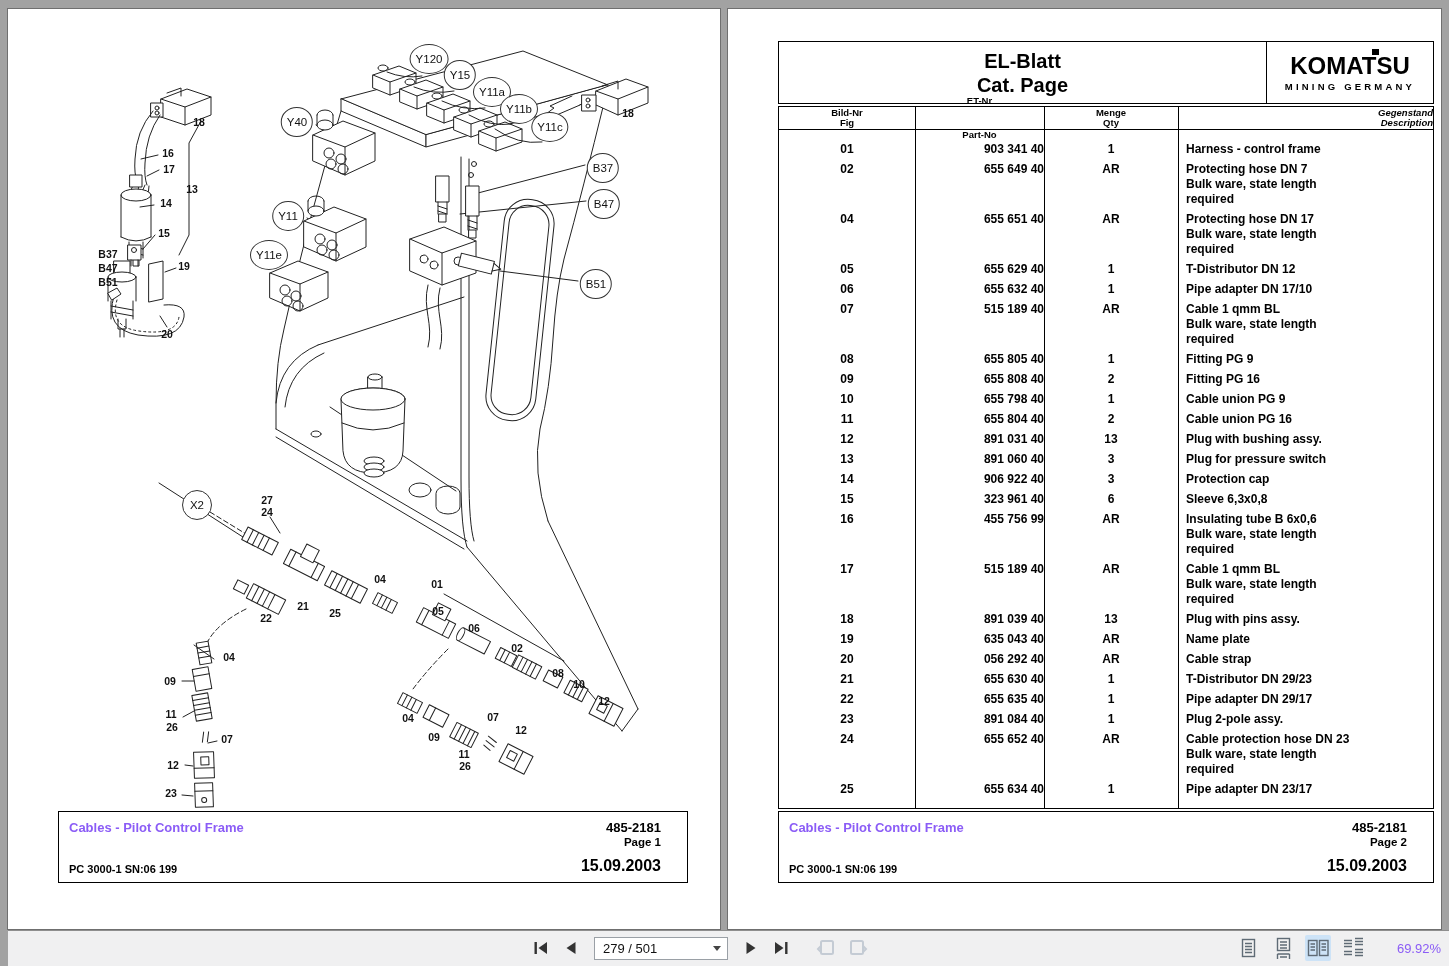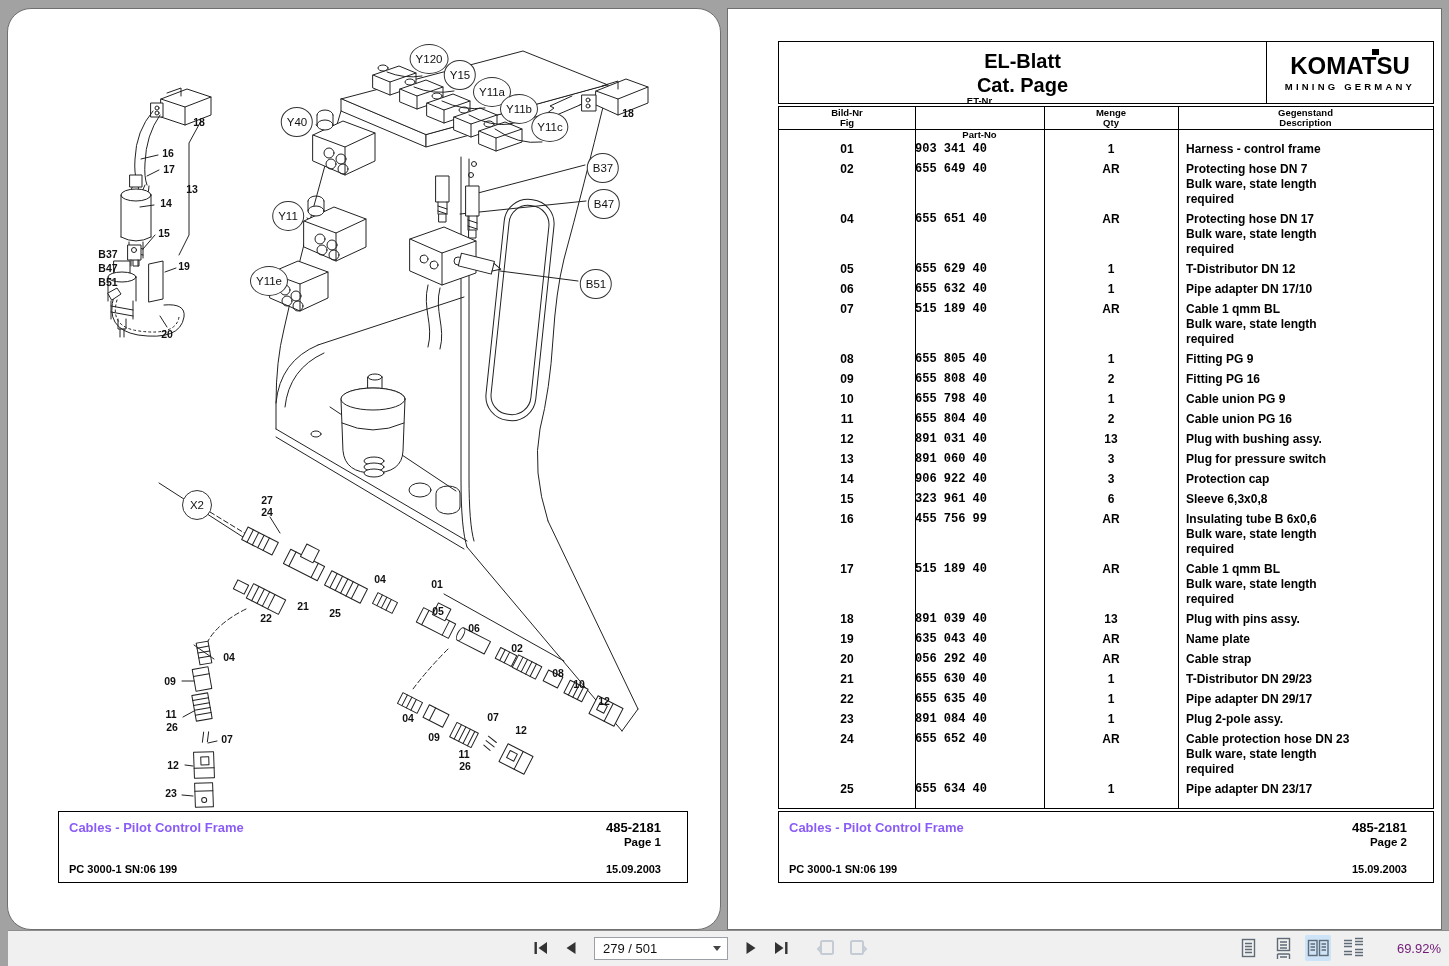--- a/index.html
+++ b/index.html
@@ -1,87 +1,87 @@
 <!DOCTYPE html>
 <html><head>
 <meta charset="utf-8">
 <style>
   html,body{margin:0;padding:0;}
   body{width:1449px;height:966px;overflow:hidden;background:#a2a2a2;
        font-family:"Liberation Sans",sans-serif;position:relative;}
   .canvas{position:absolute;left:0;top:0;right:0;bottom:35px;background:#a2a2a2;}
   .page{position:absolute;top:8px;width:714px;height:922px;background:#fff;
         border:1px solid #6f6f6f;box-sizing:border-box;}
-  .page-left{left:7px;border-radius:24px;}
+  .page-left{left:7px;}
   .page-right{left:727px;width:715px;}
 
   
   .diagram-svg{position:absolute;left:0;top:0;}
   .label-layer{position:absolute;left:0;top:0;width:714px;height:800px;}
   .dlabel{position:absolute;transform:translate(-50%,-50%);
           font-weight:bold;font-size:10.5px;color:#111;white-space:nowrap;}
   .dlabel.circled{font-weight:normal;font-size:11.5px;border:1px solid #333;
           border-radius:50%;background:#fff;height:30px;min-width:30px;
           padding:0 5px;display:flex;align-items:center;justify-content:center;box-sizing:border-box;}
 
   
   .footer-box{position:absolute;top:802px;height:72px;border:1px solid #000;
               box-sizing:border-box;background:#fff;}
   .fb-left{left:50px;width:630px;}
   .fb-right{left:50px;width:656px;}
   .fb-title{position:absolute;left:10px;top:8px;font-weight:bold;font-size:13px;color:#8b5cf6;}
   .fb-doc{position:absolute;right:26px;top:8px;font-weight:bold;font-size:13px;text-align:left;}
   .fb-page{position:absolute;right:26px;top:24px;font-weight:bold;font-size:11.5px;text-align:center;}
   .fb-model{position:absolute;left:10px;bottom:7px;font-weight:bold;font-size:11px;}
-  .fb-date{position:absolute;right:26px;bottom:7px;font-weight:bold;font-size:11px;}
+  .fb-date{position:absolute;right:26px;bottom:7px;font-weight:bold;font-size:16px;}
 
   
   .rp-header{position:absolute;left:50px;top:32px;width:656px;height:63px;
              border:1px solid #000;box-sizing:border-box;display:flex;}
   .rp-title{flex:1;display:flex;flex-direction:column;align-items:center;justify-content:center;
             font-weight:bold;font-size:20px;line-height:1.2;color:#000;}
   .rp-logo{width:166px;border-left:1px solid #000;display:flex;flex-direction:column;
            align-items:center;justify-content:center;position:relative;}
   .brand{font-weight:bold;font-size:24px;letter-spacing:0px;line-height:1;position:relative;}
   .tmark{position:absolute;left:63%;top:7px;width:7px;height:6px;background:#000;}
   .brand-sub{font-weight:bold;font-size:9.5px;letter-spacing:3.2px;margin-top:3px;}
 
   
   .rp-table{position:absolute;left:50px;top:97px;width:656px;height:703px;
             border:1px solid #000;box-sizing:border-box;background:#fff;}
   .vline{position:absolute;top:0;bottom:0;width:1px;background:#000;}
   .thead{display:flex;height:22px;border-bottom:1px solid #000;font-weight:bold;
          font-size:9.5px;line-height:1.1;}
   .thead .hc{display:flex;flex-direction:column;justify-content:center;text-align:center;}
   .hc.c1{width:136px;}.hc.c2{width:129px;gap:24px;}.hc.c3{width:134px;}
-  .hc.c4{flex:1;text-align:center;padding-left:0;}
+  .hc.c4{flex:1;text-align:right;padding-left:0;font-style:italic;}
   .tbody{padding-top:12px;}
   .trow{display:flex;padding-bottom:5px;}
   .trow .c{font-weight:bold;font-size:12px;line-height:15px;color:#000;}
   .c.fig{width:136px;text-align:center;}
-  .c.part{width:129px;text-align:left;font-family:Liberation Mono, monospace;}
+  .c.part{width:129px;text-align:right;}
   .c.qty{width:134px;text-align:center;}
   .c.desc{flex:1;padding-left:8px;text-align:left;}
 
   
   .statusbar{position:absolute;left:0;right:0;bottom:0;height:35px;background:#f0f0f1;
              border-top:1px solid #8e8e8e;margin-left:8px;}
   .navcluster{position:absolute;left:520px;top:5px;display:flex;align-items:center;gap:4px;}
   .navbtn{width:26px;height:24px;display:flex;align-items:center;justify-content:center;
           background:transparent;border:none;padding:0;cursor:pointer;}
   .pagebox{width:134px;height:23px;background:#fff;border:1px solid #9aa0a6;box-sizing:border-box;
            display:flex;align-items:center;font-size:13px;color:#111;padding-left:8px;margin:0 6px;}
   .caret{width:0;height:0;border-left:4px solid transparent;border-right:4px solid transparent;
          border-top:5px solid #444;margin-left:auto;margin-right:6px;}
   .viewbtns{display:flex;gap:4px;margin-left:16px;}
   .rightcluster{position:absolute;right:8px;top:4px;display:flex;align-items:center;gap:9px;}
   .layoutbtn{width:26px;height:26px;display:flex;align-items:center;justify-content:center;
              border:none;background:transparent;padding:0;cursor:pointer;border-radius:2px;}
   .layoutbtn.active{background:#cde3f7;}
-  .zoomtext{font-size:13px;color:#701a75;margin-left:8px;min-width:58px;text-align:right;}
+  .zoomtext{font-size:13px;color:#8b5cf6;margin-left:8px;min-width:58px;text-align:right;}
 </style>
 </head>
 <body>
 
 <div class="canvas">
 
   <div class="page page-left">
     <svg class="diagram-svg" width="714" height="800" viewBox="0 0 714 800">
       <g stroke="#222" stroke-width="1" fill="none" stroke-linejoin="round" stroke-linecap="round">
 
@@ -406,21 +406,21 @@
         </div>
         <div class="dlabel circled" style="left: 542px; top: 118px;">
           <span>Y11c</span>
         </div>
         <div class="dlabel circled" style="left: 289px; top: 113px;">
           <span>Y40</span>
         </div>
         <div class="dlabel circled" style="left: 280px; top: 207px;">
           <span>Y11</span>
         </div>
-        <div class="dlabel circled" style="left: 261px; top: 272px;">
+        <div class="dlabel circled" style="left: 261px; top: 246px;">
           <span>Y11e</span>
         </div>
         <div class="dlabel circled" style="left: 595px; top: 159px;">
           <span>B37</span>
         </div>
         <div class="dlabel circled" style="left: 596px; top: 195px;">
           <span>B47</span>
         </div>
         <div class="dlabel circled" style="left: 588px; top: 275px;">
           <span>B51</span>

